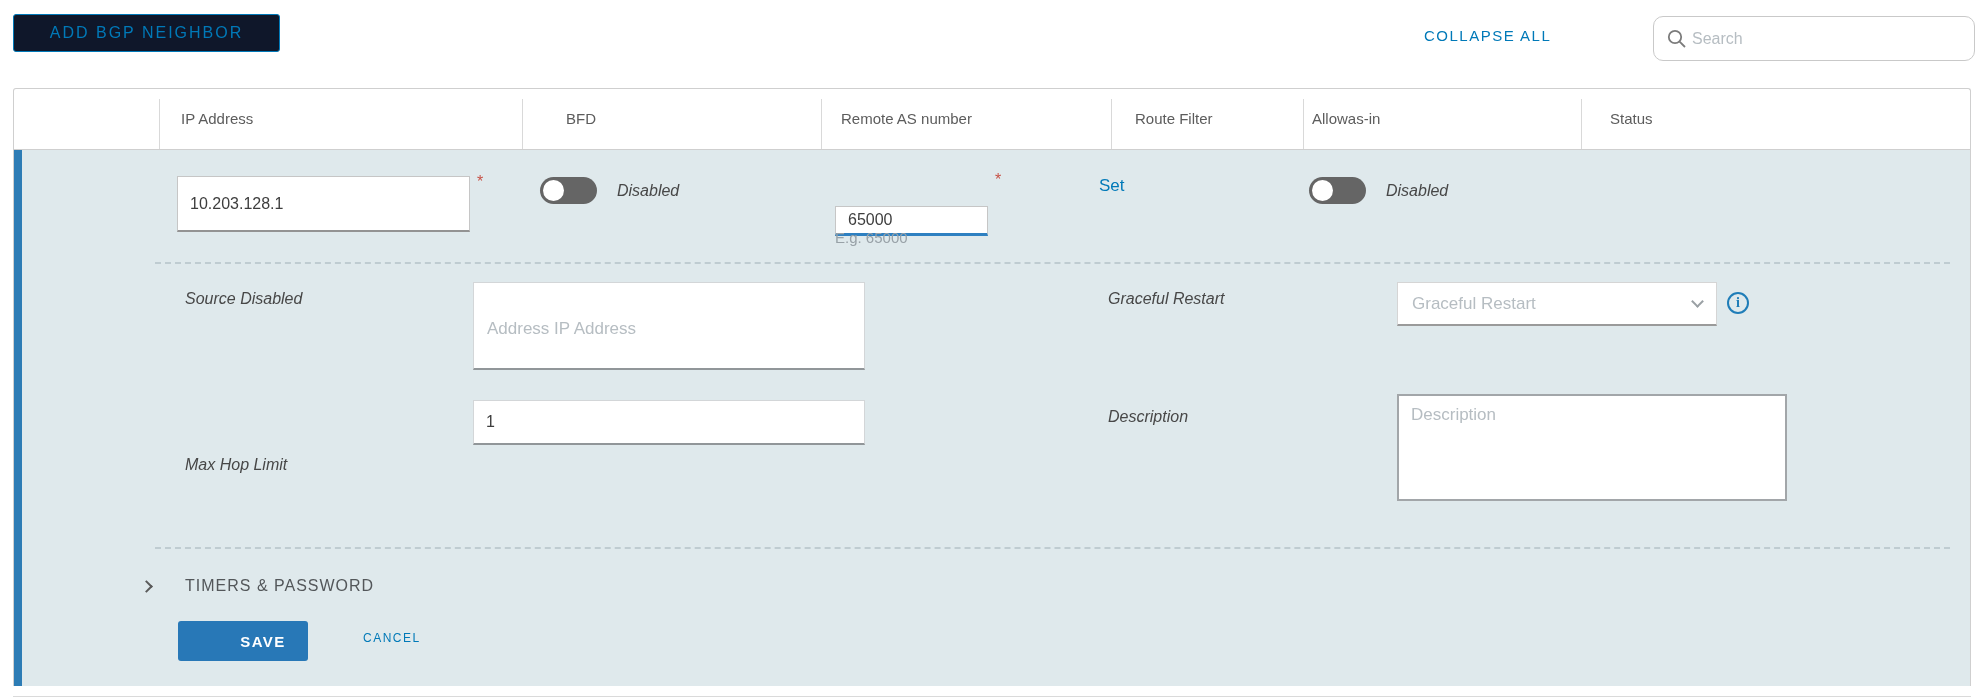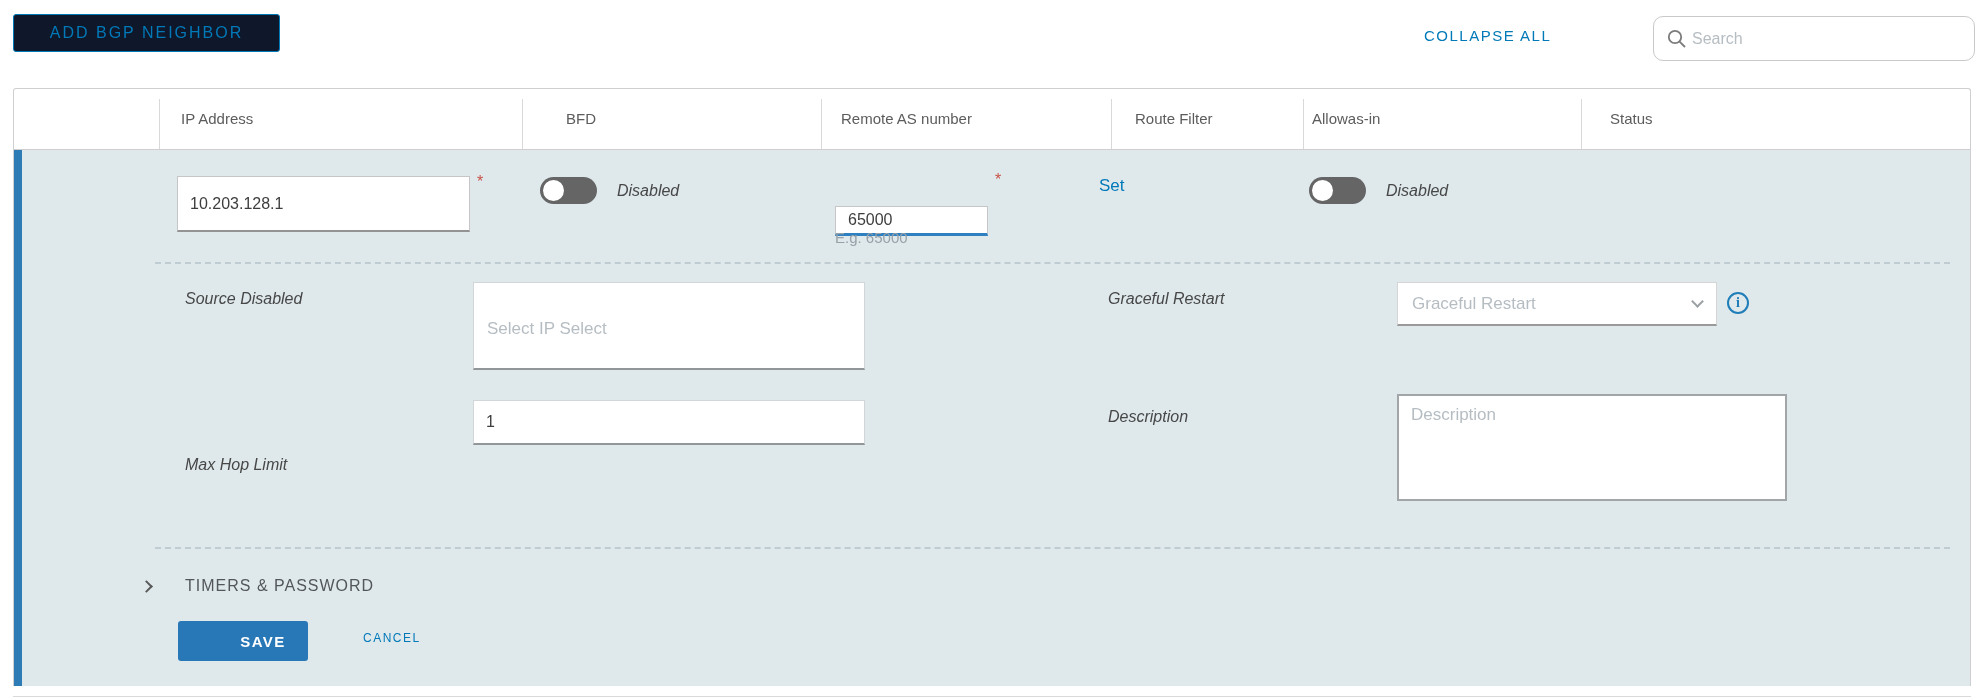--- a/index.html
+++ b/index.html
@@ -146,21 +146,21 @@
 
       <div class="toggle allowas-toggle">
         <span class="knob"></span>
       </div>
       <span class="lbl allowas-lbl">Disabled</span>
 
       <div class="dashed dash1"></div>
 
       <span class="lbl src-lbl">Source Disabled</span>
       <div class="src-box">
-        <span class="ph">Select IP Select</span>
+        <span class="ph">Address IP Address</span>
       </div>
 
       <span class="lbl gr-lbl">Graceful Restart</span>
       <div class="gr-select">
         <span class="val">Graceful Restart</span>
         <span class="chev-down"></span>
       </div>
       <div class="info-icon">i</div>
 
       <span class="lbl mhl-lbl">Max Hop Limit</span>

